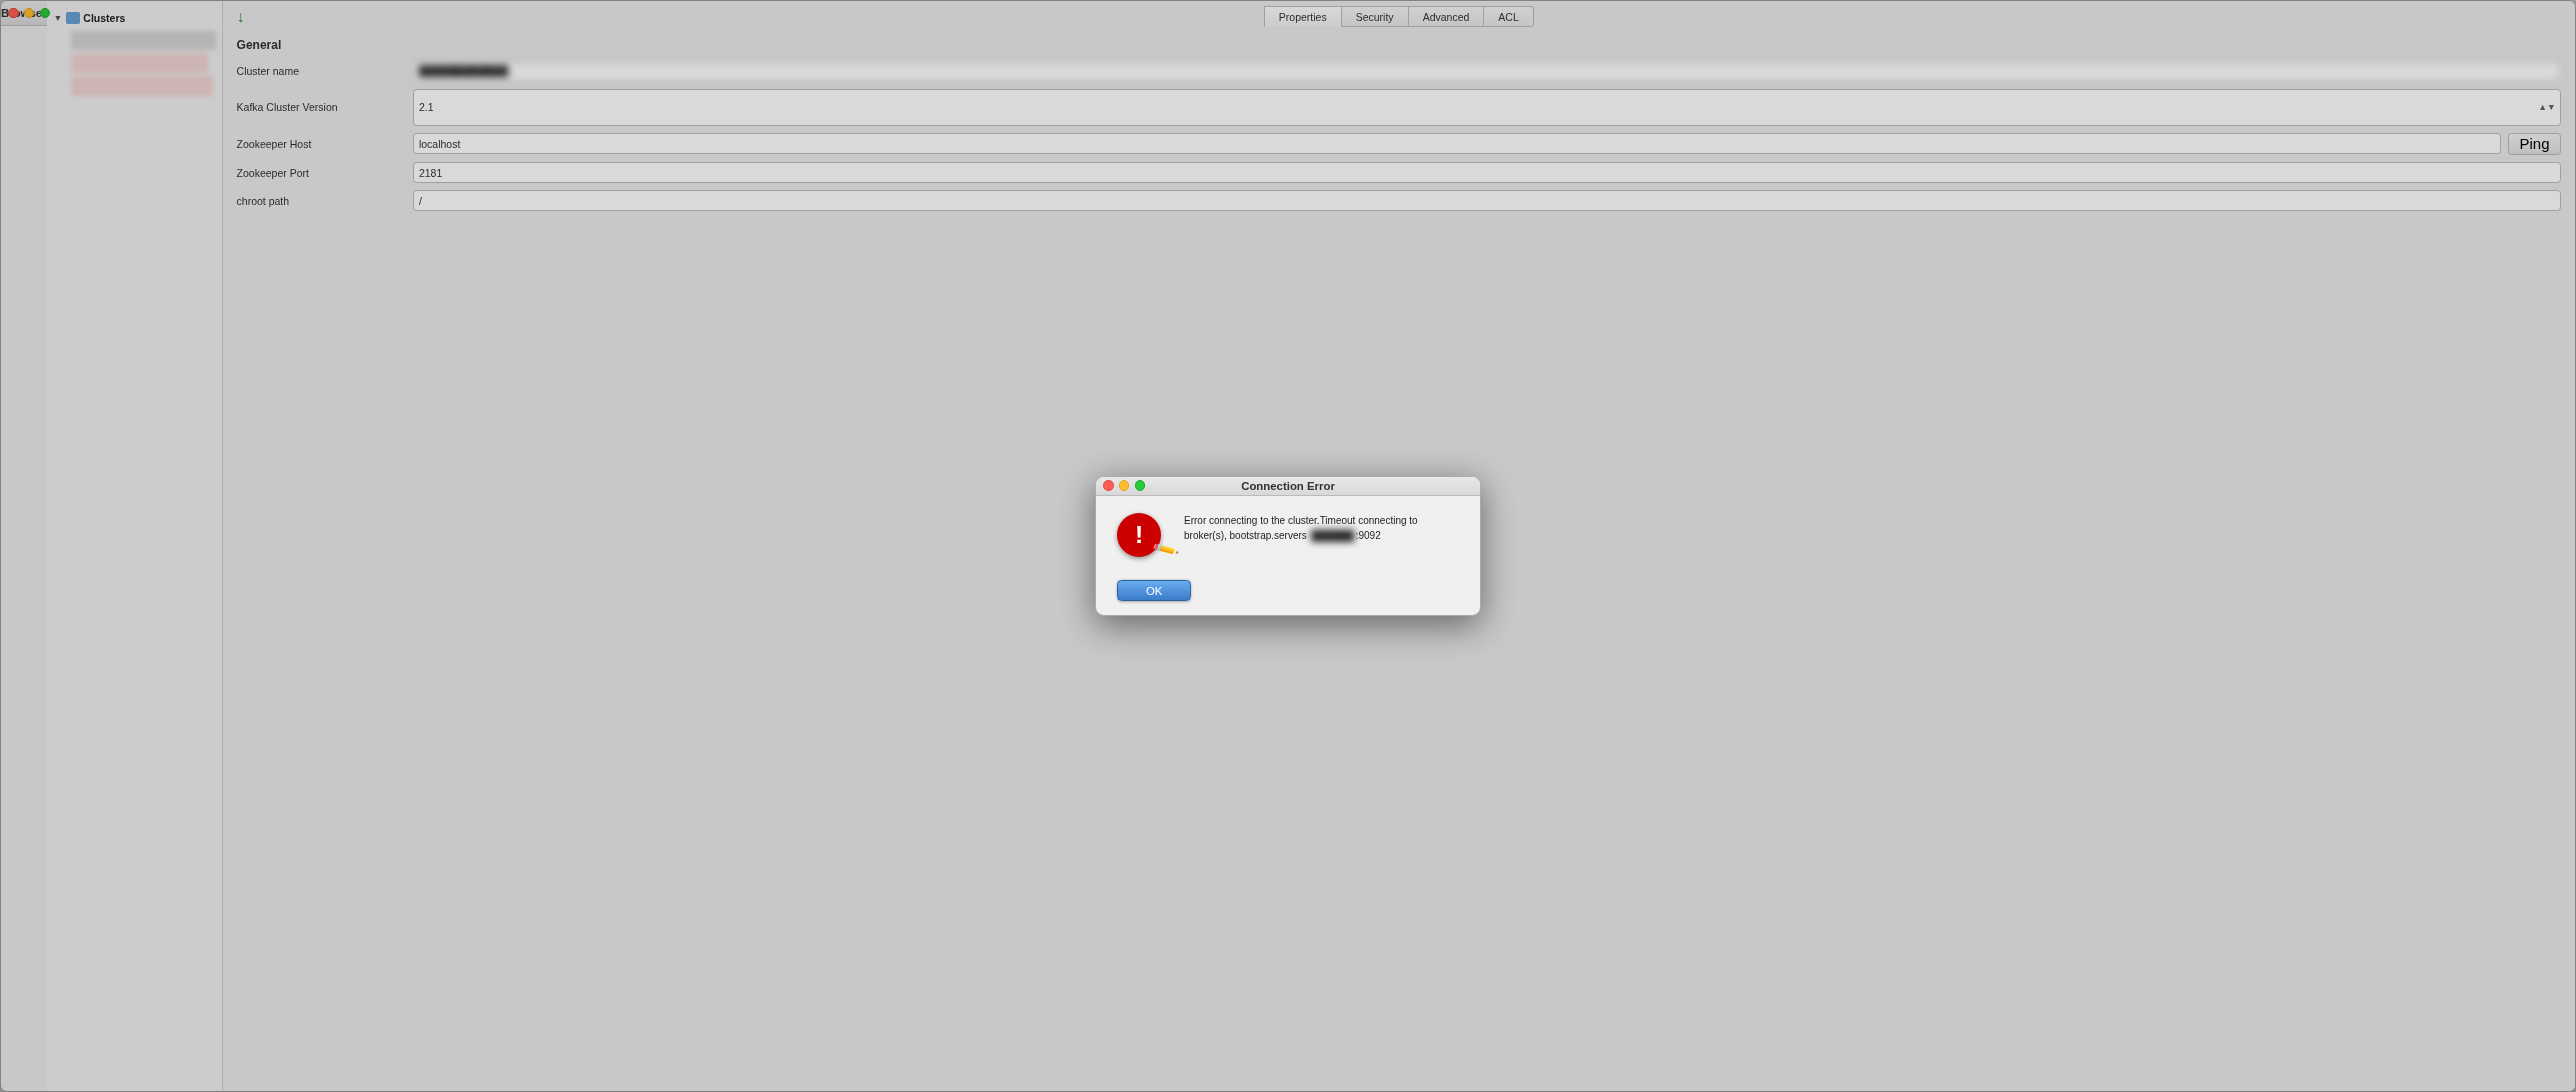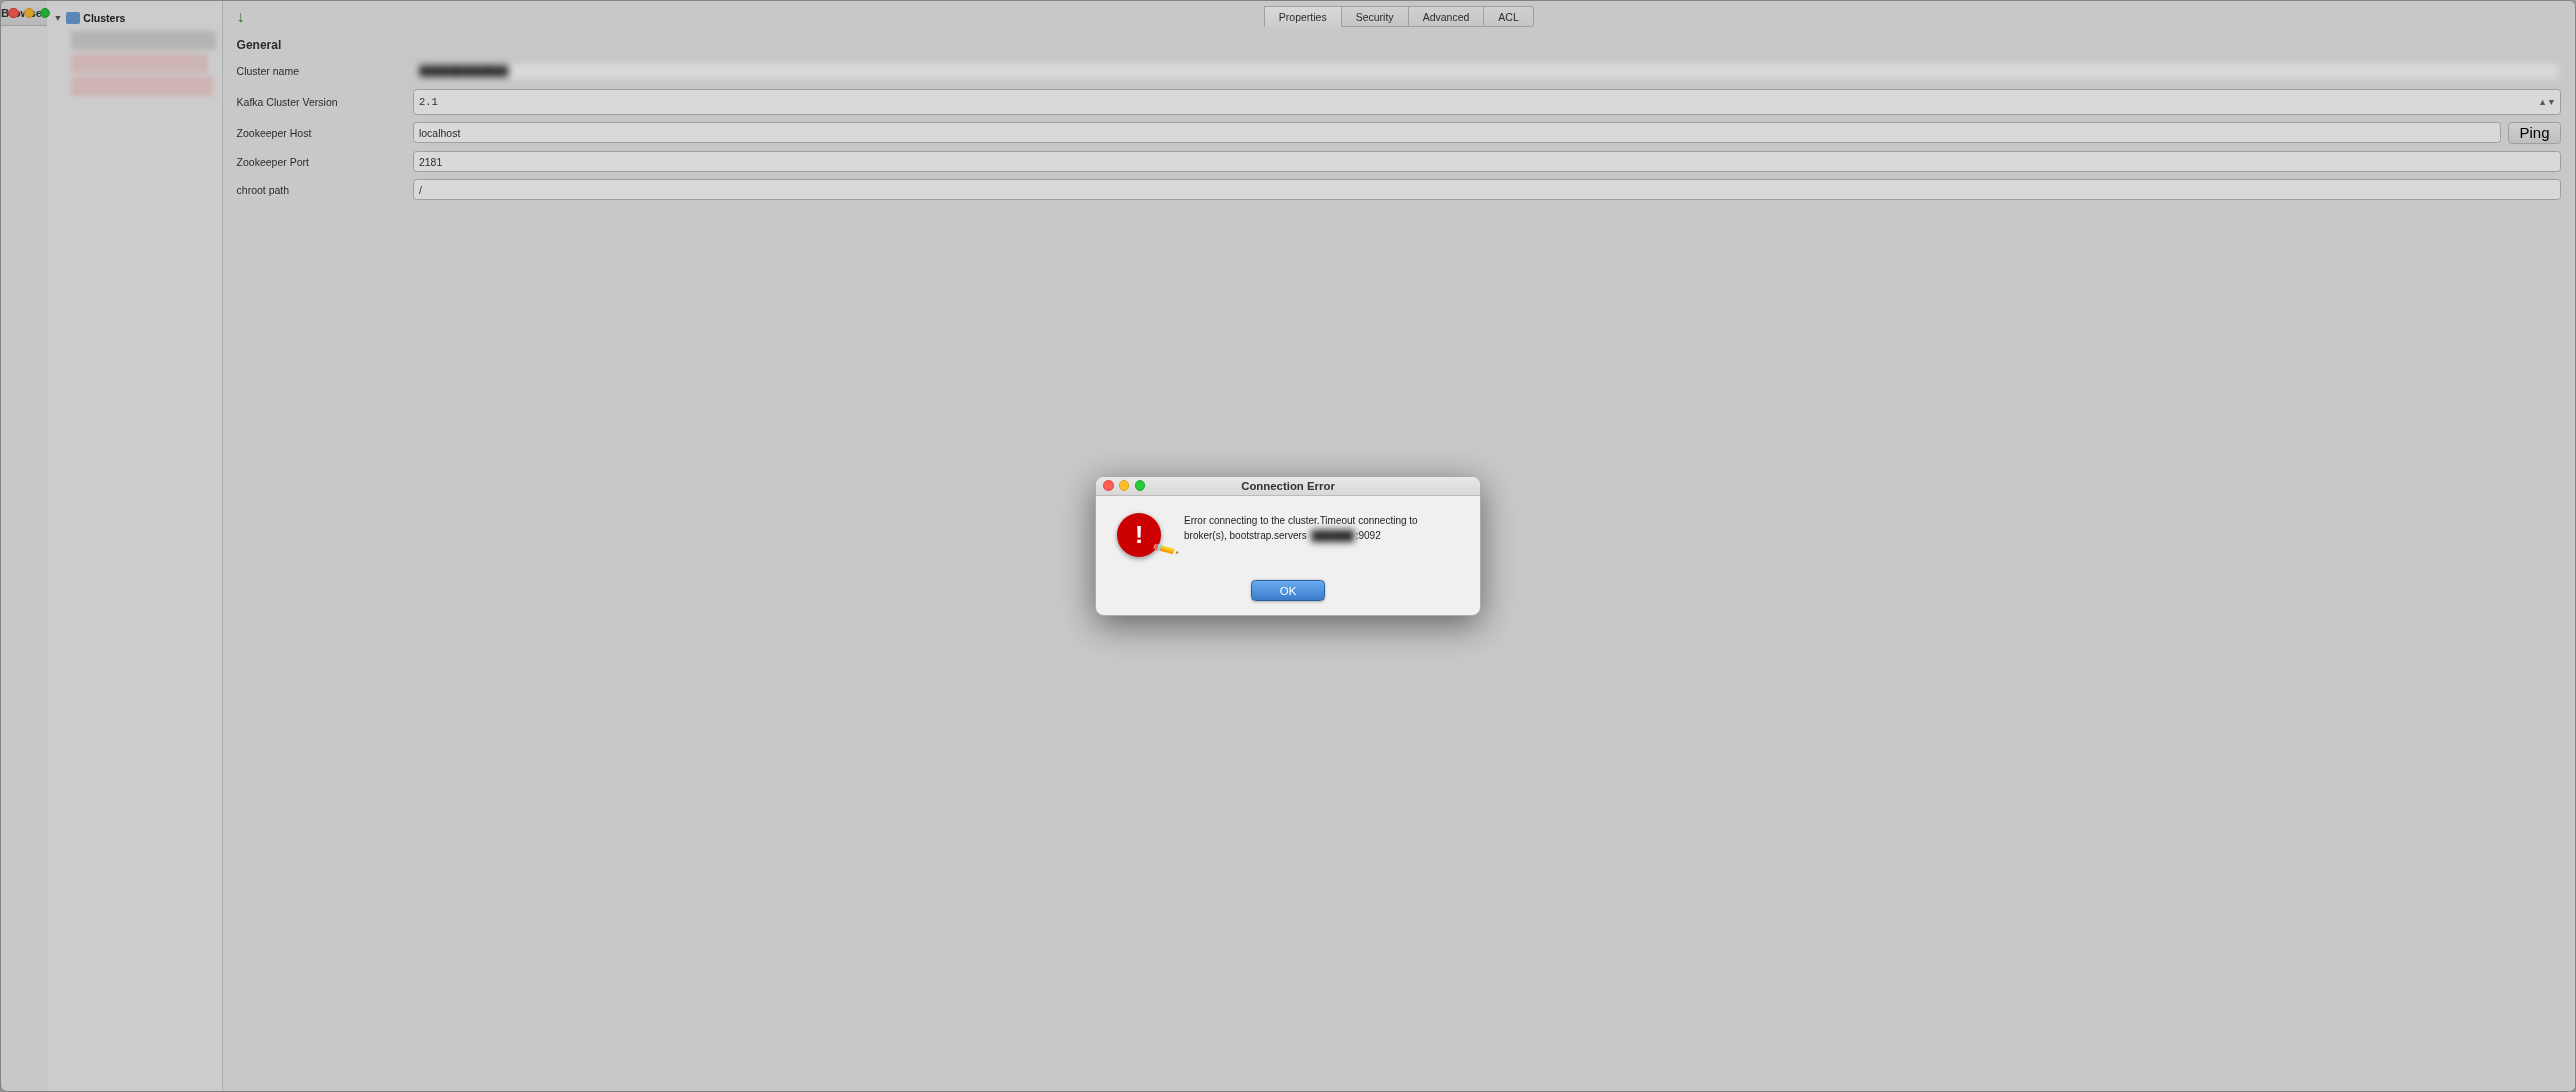--- a/index.html
+++ b/index.html
@@ -185,31 +185,30 @@
       background: #fff;
       color: #333;
       outline: none;
     }
     .select-wrapper {
       flex: 1;
       position: relative;
     }
     .form-select {
       width: 100%;
-      height: 26px;
+      height: 37px;
       padding: 1.8px 21px 1.8px 5.3px;
       font-size: 10.5px;
       border: 0.9px solid #bbb;
       border-radius: 3.5px;
       background: #fff;
       color: #333;
       appearance: none;
       cursor: pointer;
       outline: none;
-      font-family: Liberation Mono, monospace;
     }
     .select-arrow {
       position: absolute;
       right: 5.3px;
       top: 50%;
       transform: translateY(-50%);
       font-size: 8.8px;
       color: #666;
       pointer-events: none;
     }
@@ -305,21 +304,21 @@
     }
     .modal-message {
       flex: 1;
       font-size: 10px;
       color: #222;
       line-height: 1.5;
     }
     .modal-footer {
       padding: 0 21px 14px;
       display: flex;
-      justify-content: center;
+      justify-content: flex-start;
     }
     .ok-button {
       padding: 3.5px 28px;
       font-size: 11.4px;
       color: #fff;
       background: linear-gradient(to bottom, #6aacf0, #3a7cc8);
       border: 0.9px solid #2a60a0;
       border-radius: 4.4px;
       cursor: pointer;
       outline: none;

